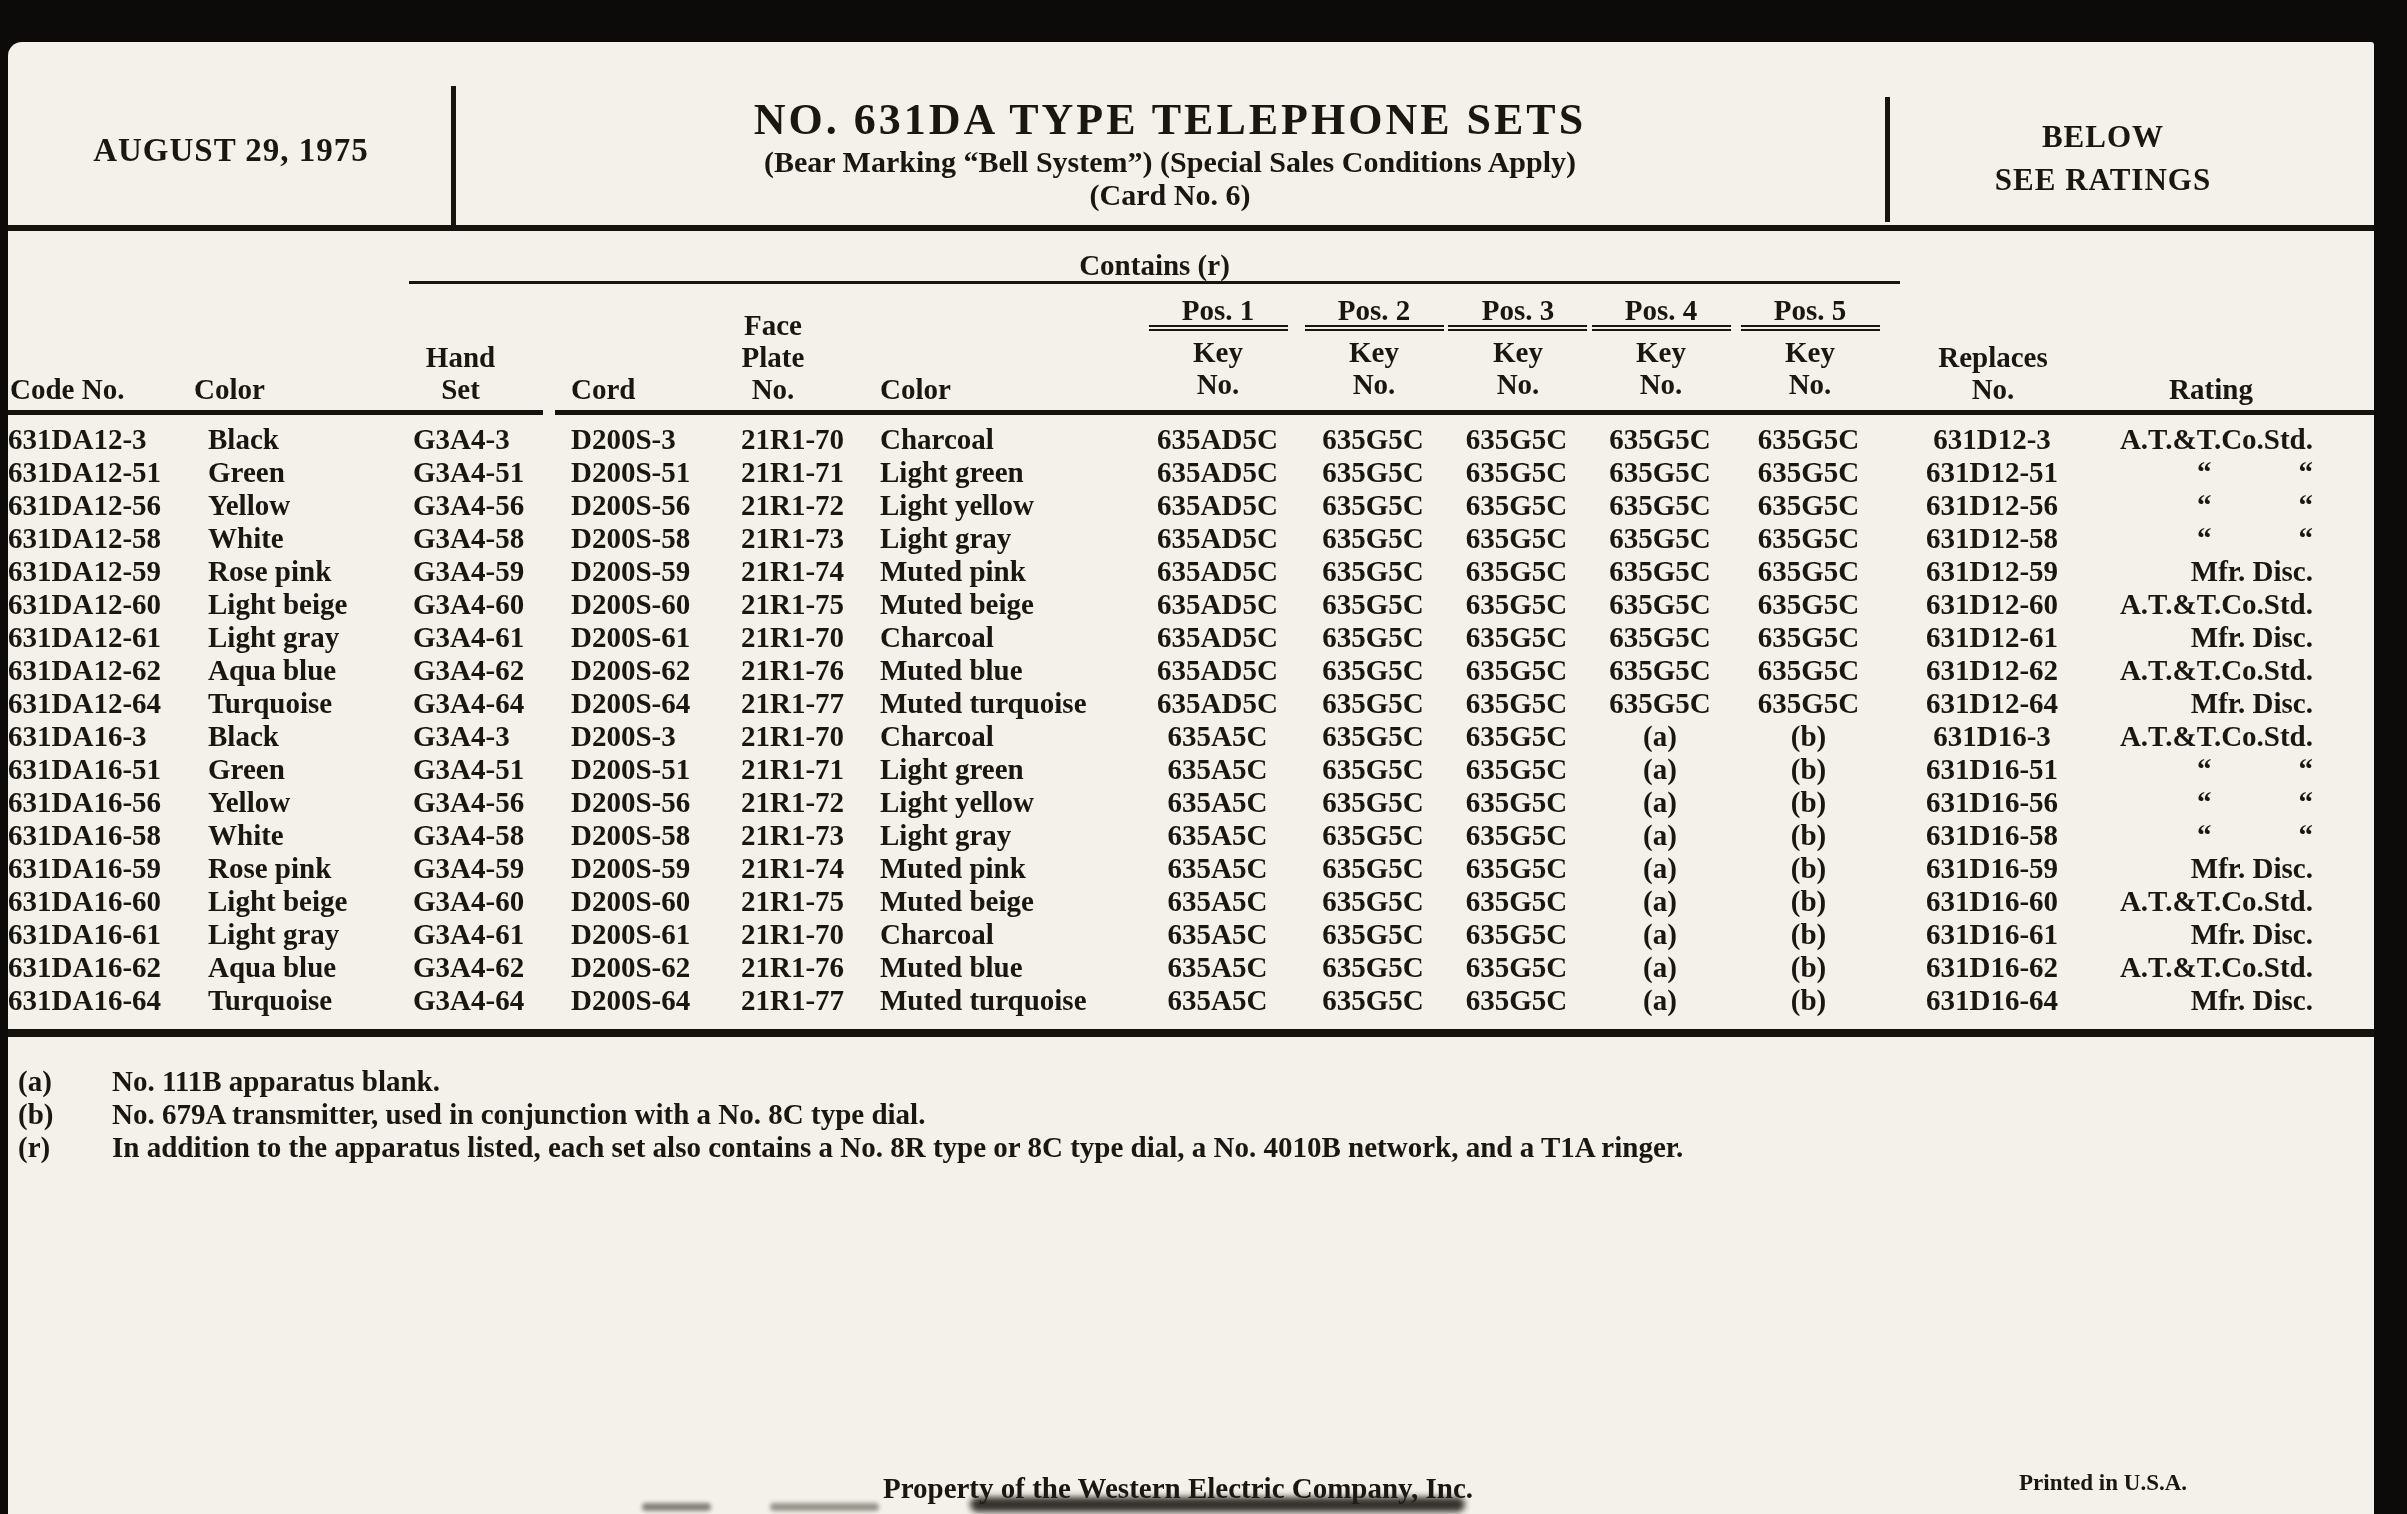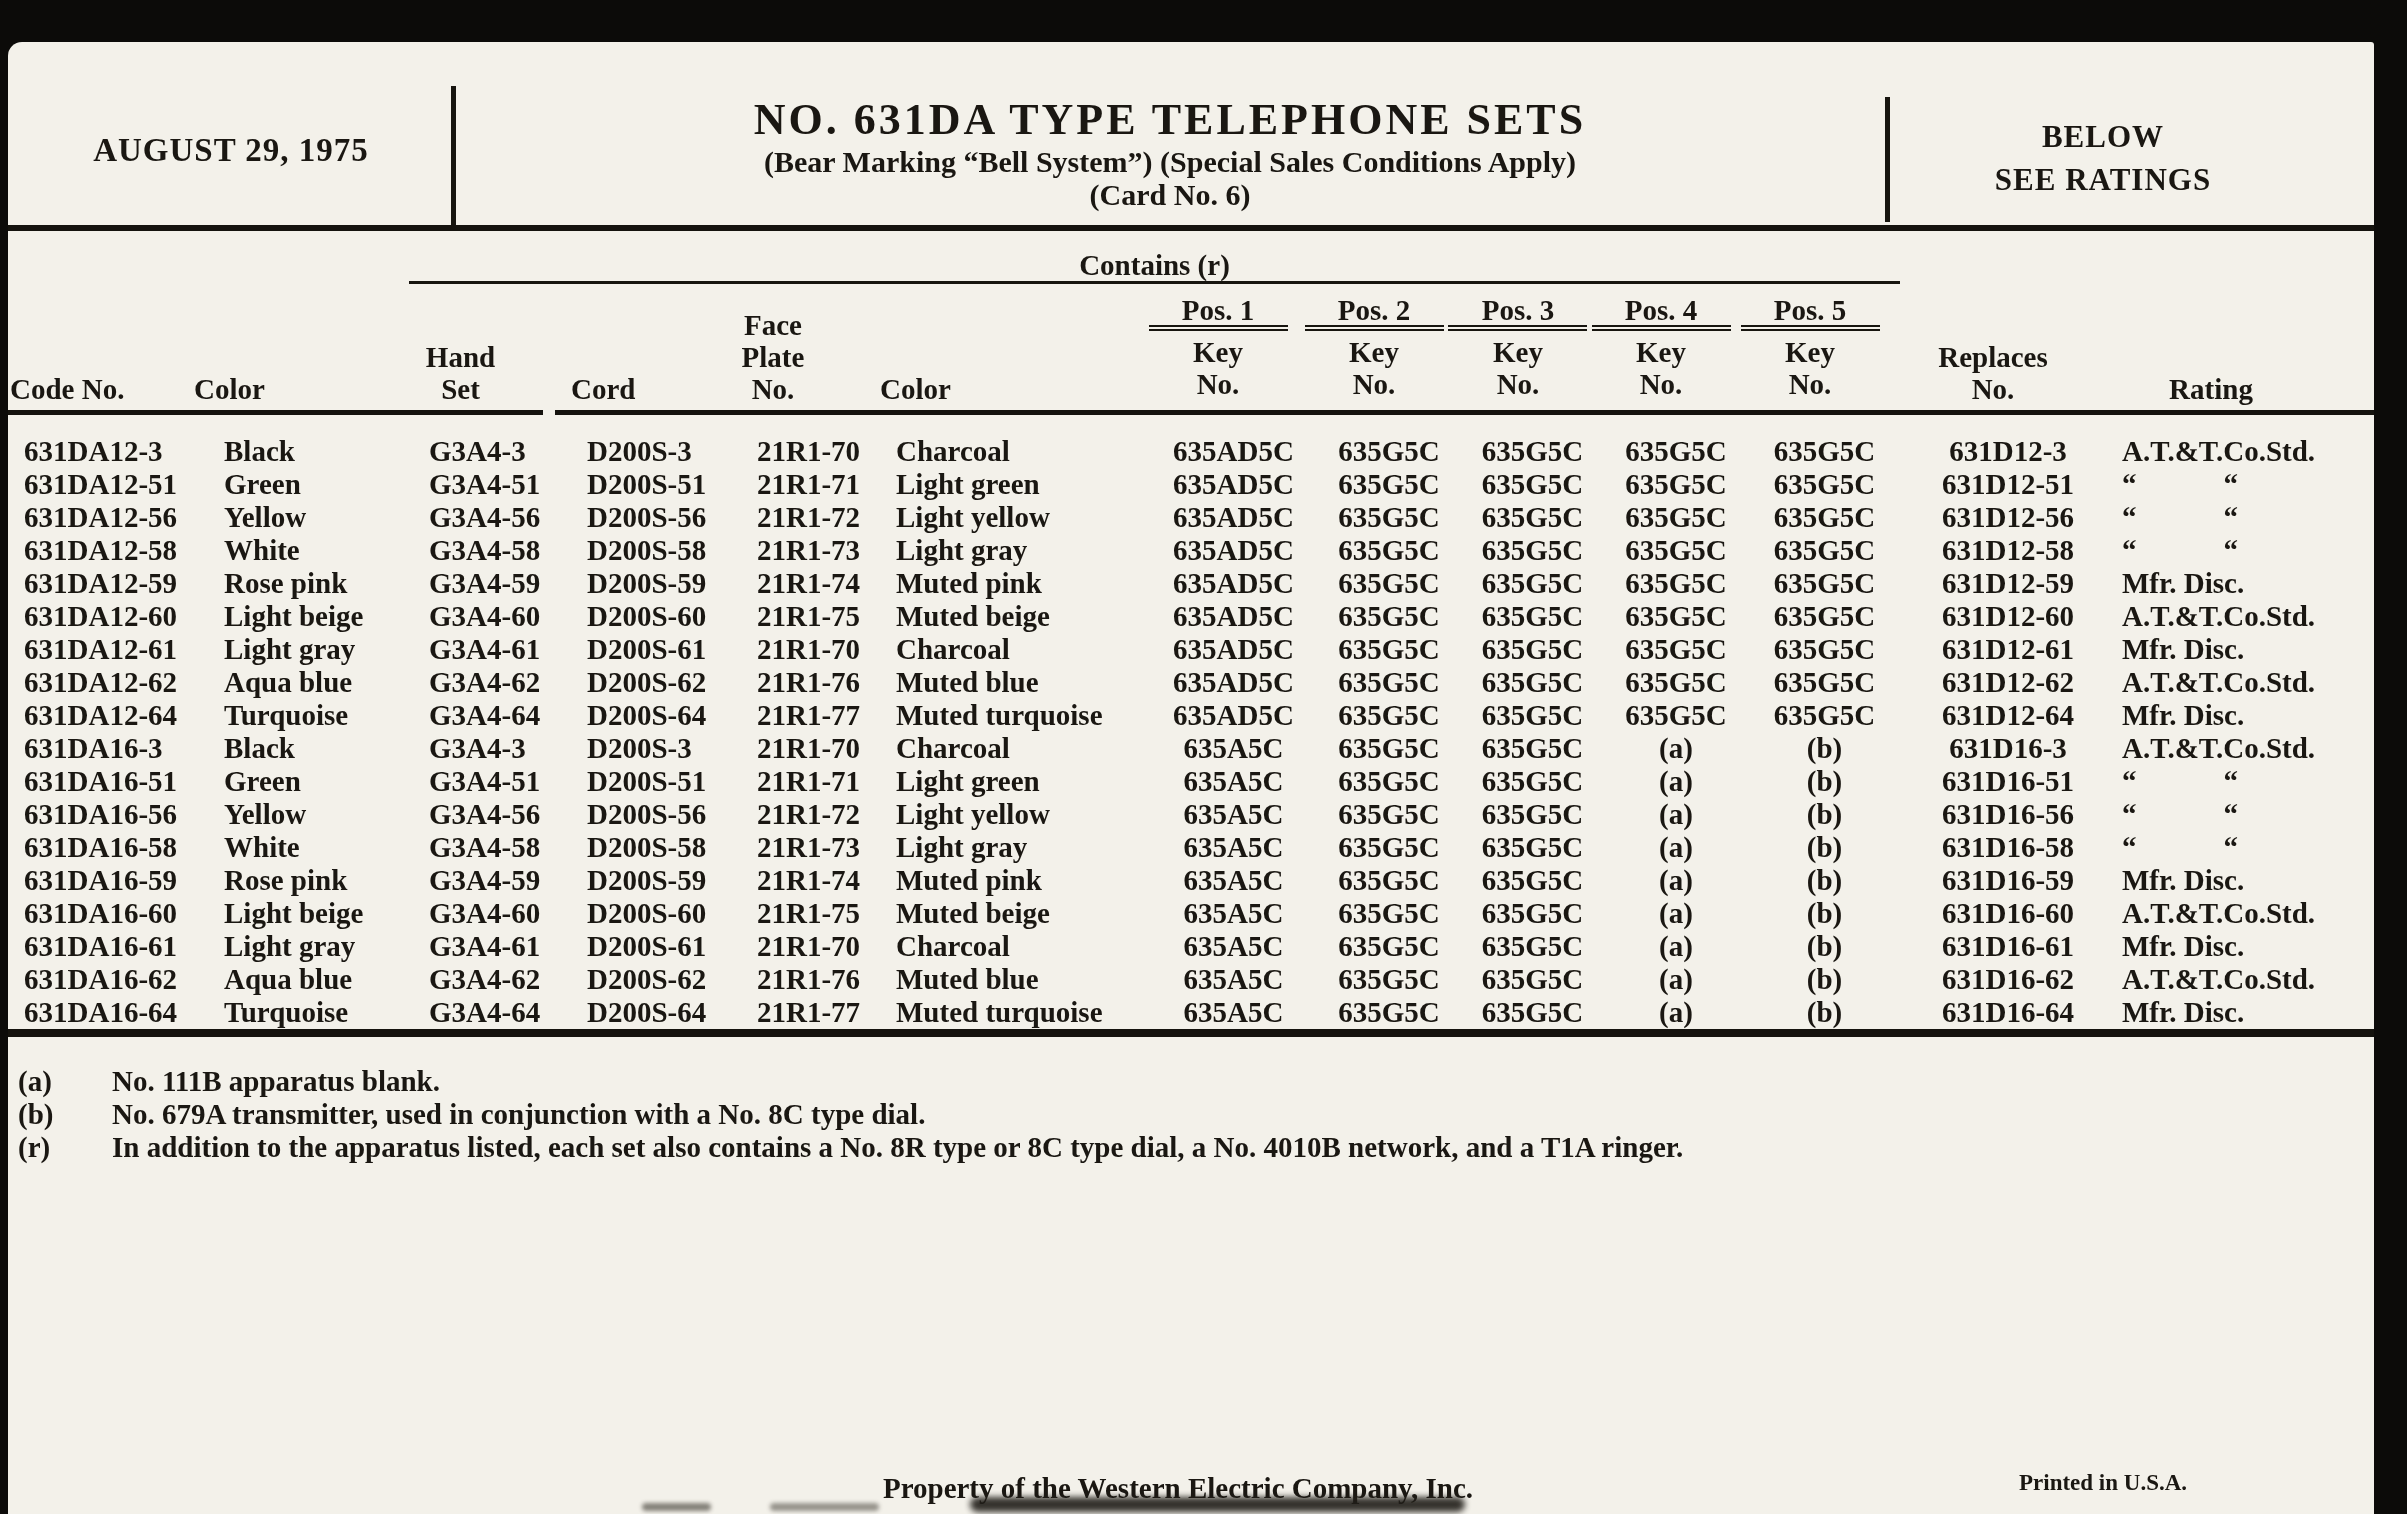--- a/index.html
+++ b/index.html
@@ -43,36 +43,36 @@
   .h.bottom { bottom: 10px; }
   .pos-label { position: absolute; top: 63px; width: 158px; text-align: center; font-size: 29px; }
   .pos-rule  { position: absolute; top: 94px; width: 139px; height: 2px;
                border-top: 2px solid #17150f; border-bottom: 2px solid #17150f; }
   .keyno { position: absolute; top: 105px; width: 158px; text-align: center; font-size: 29px; line-height: 32px; }
   .ctr { text-align: center; }
   .thead-rule { position: absolute; left: 0; bottom: 0; width: 100%; height: 5px; background: #15130e; }
   .thead-rule-gap { position: absolute; left: 535px; bottom: 0; width: 12px; height: 5px; background: #f3f1ea; }
 
   
-  #tbody { position: absolute; left: 0; top: 373px; width: 100%; padding-top: 20px; margin-left: 16px; }
+  #tbody { position: absolute; left: 0; top: 373px; width: 100%; padding-top: 8px; }
   .trow {
     display: grid;
     grid-template-columns: 178px 218px 153px 178px 134px 272px 153px 158px 129px 158px 139px 228px 1fr;
     height: 33px; line-height: 33px;
     font-size: 29px; white-space: nowrap;
   }
   .trow .c  { overflow: visible; }
   .c1 { padding-left: 0; }
   .c2 { padding-left: 22px; }
   .c3 { padding-left: 9px; }
   .c4 { padding-left: 14px; }
   .c5 { padding-left: 6px; }
   .c6 { padding-left: 11px; }
   .cc { text-align: center; }
-  .c13 { text-align: left; padding-right: 61px; }
+  .c13 { text-align: right; padding-right: 61px; }
   .end-rule { position: absolute; left: 0; top: 987px; width: 100%; height: 8px; background: #15130e; }
 
   
   #footnotes { position: absolute; left: 2px; top: 1023px; width: 2277px; font-size: 29px; line-height: 33px; margin-left: 8px; }
   .fn { white-space: nowrap; }
   .fn .fn-label { display: inline-block; width: 94px; }
 
   
   .footer-left  { position: absolute; left: 675px; top: 1430px; width: 990px; text-align: center; font-size: 29px; }
   .footer-right { position: absolute; left: 2011px; top: 1428px; font-size: 23px; }

